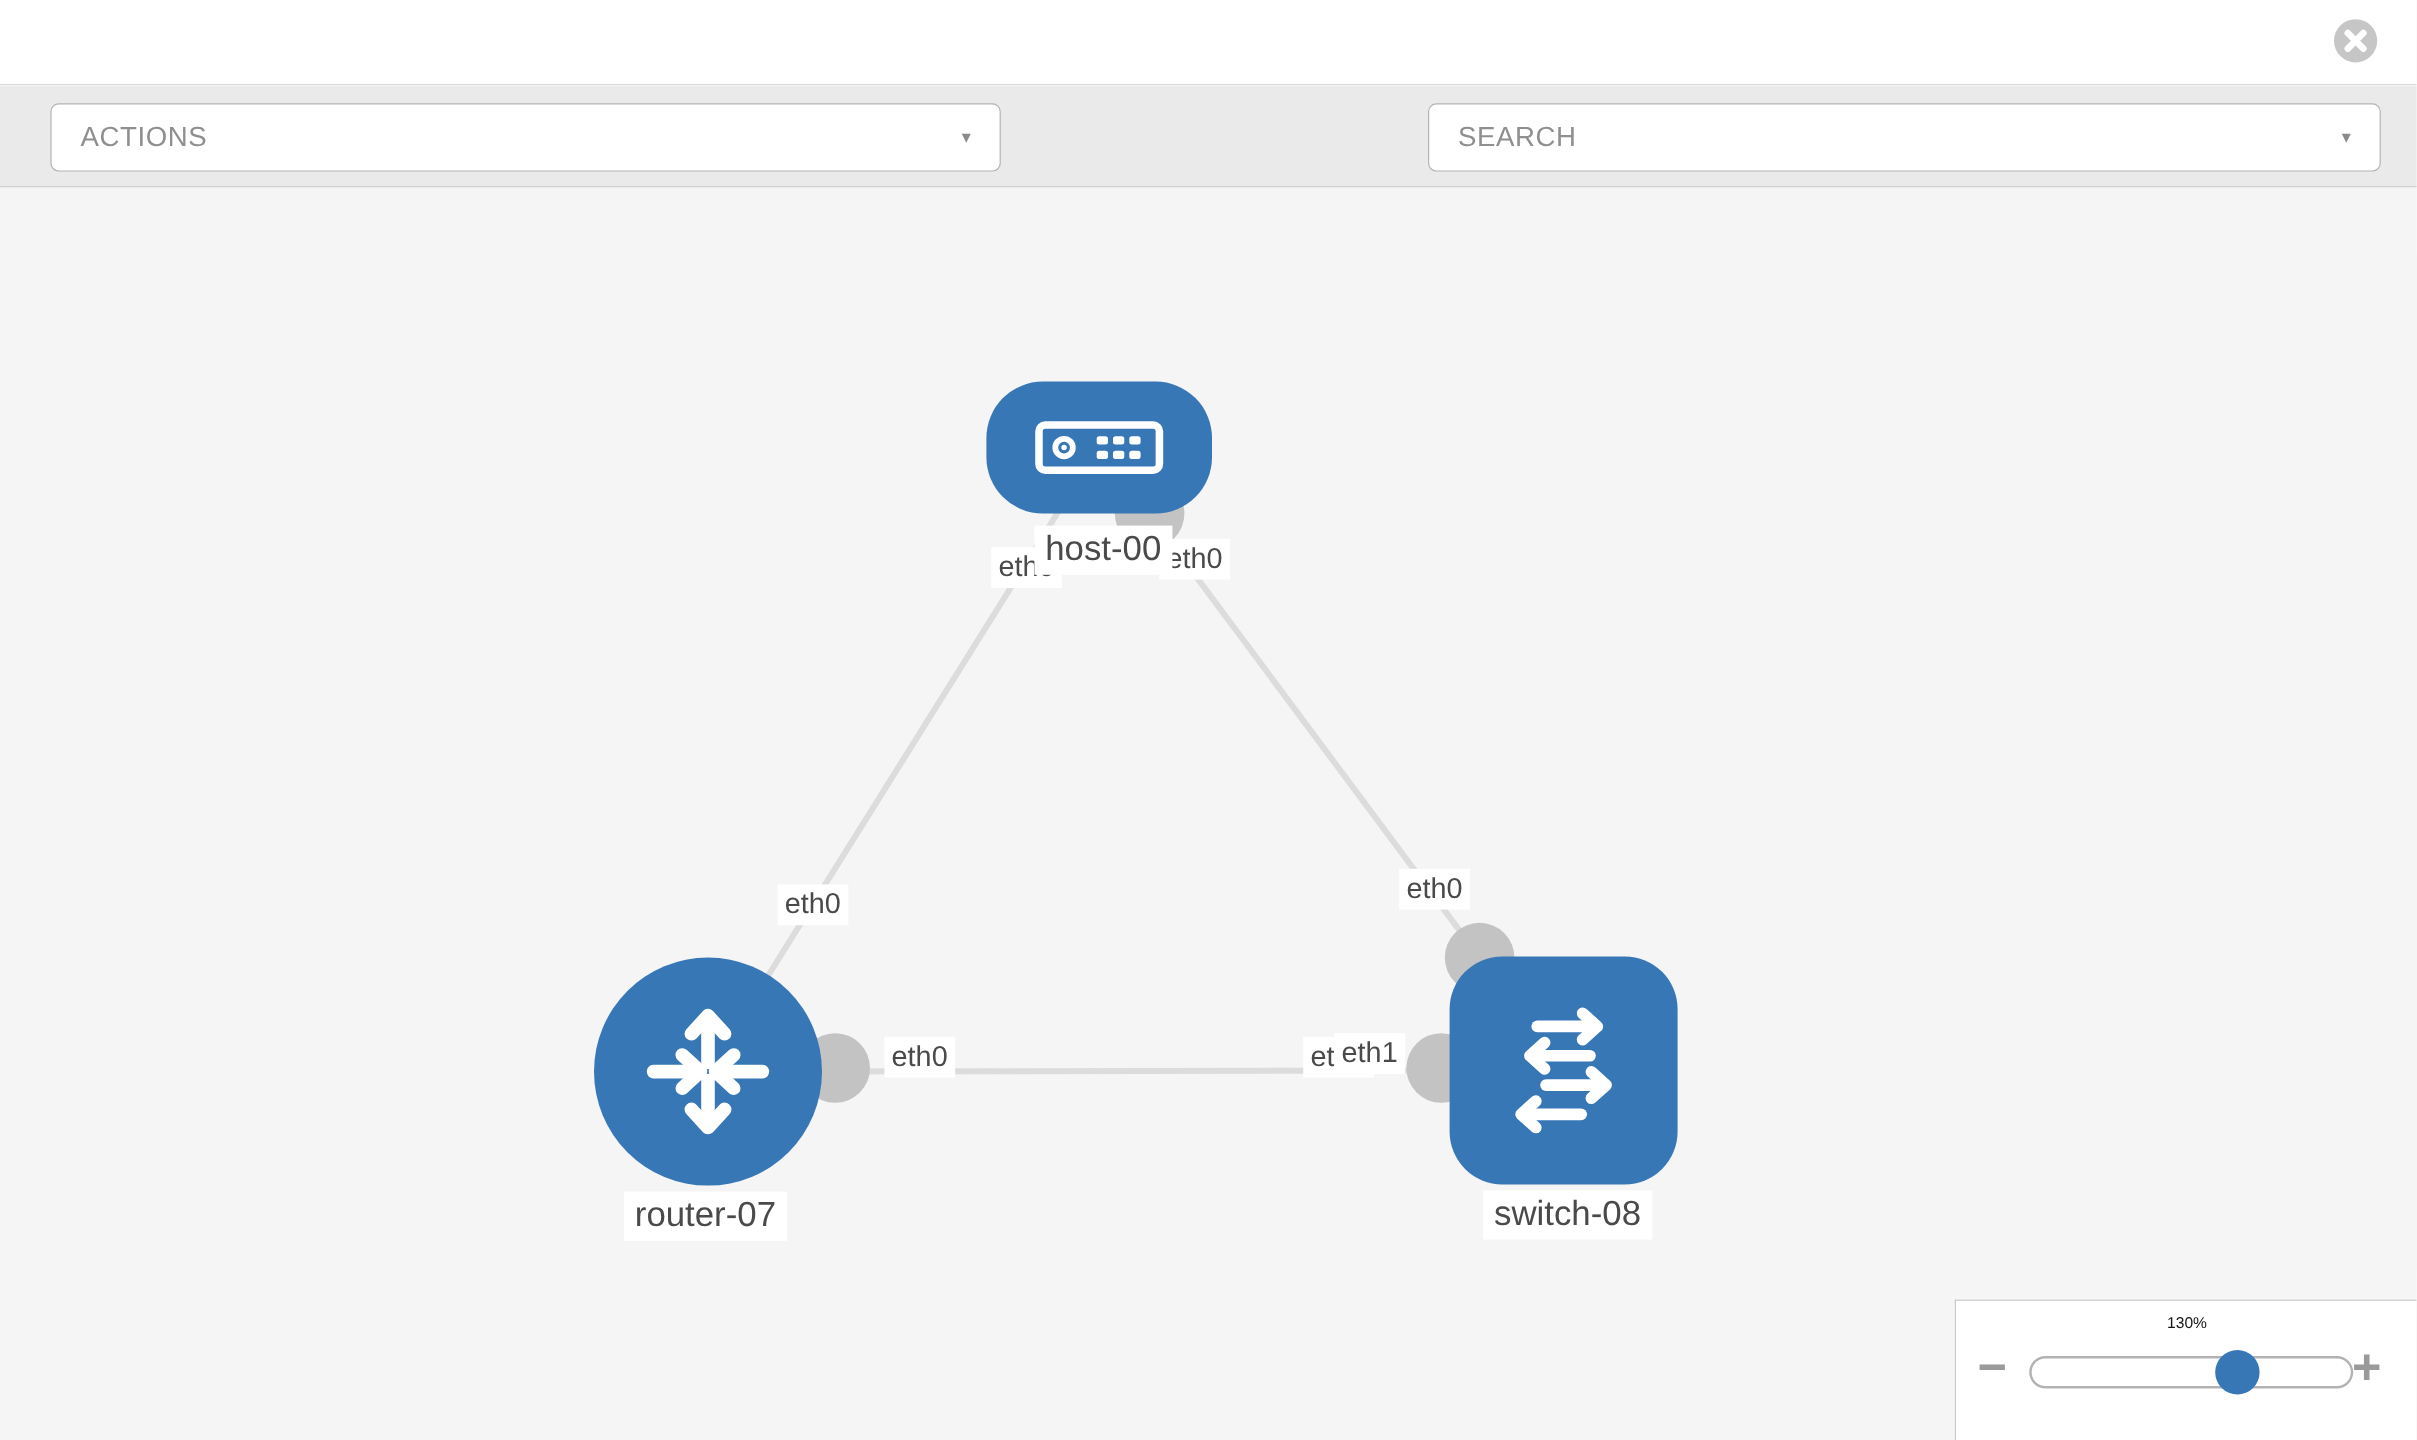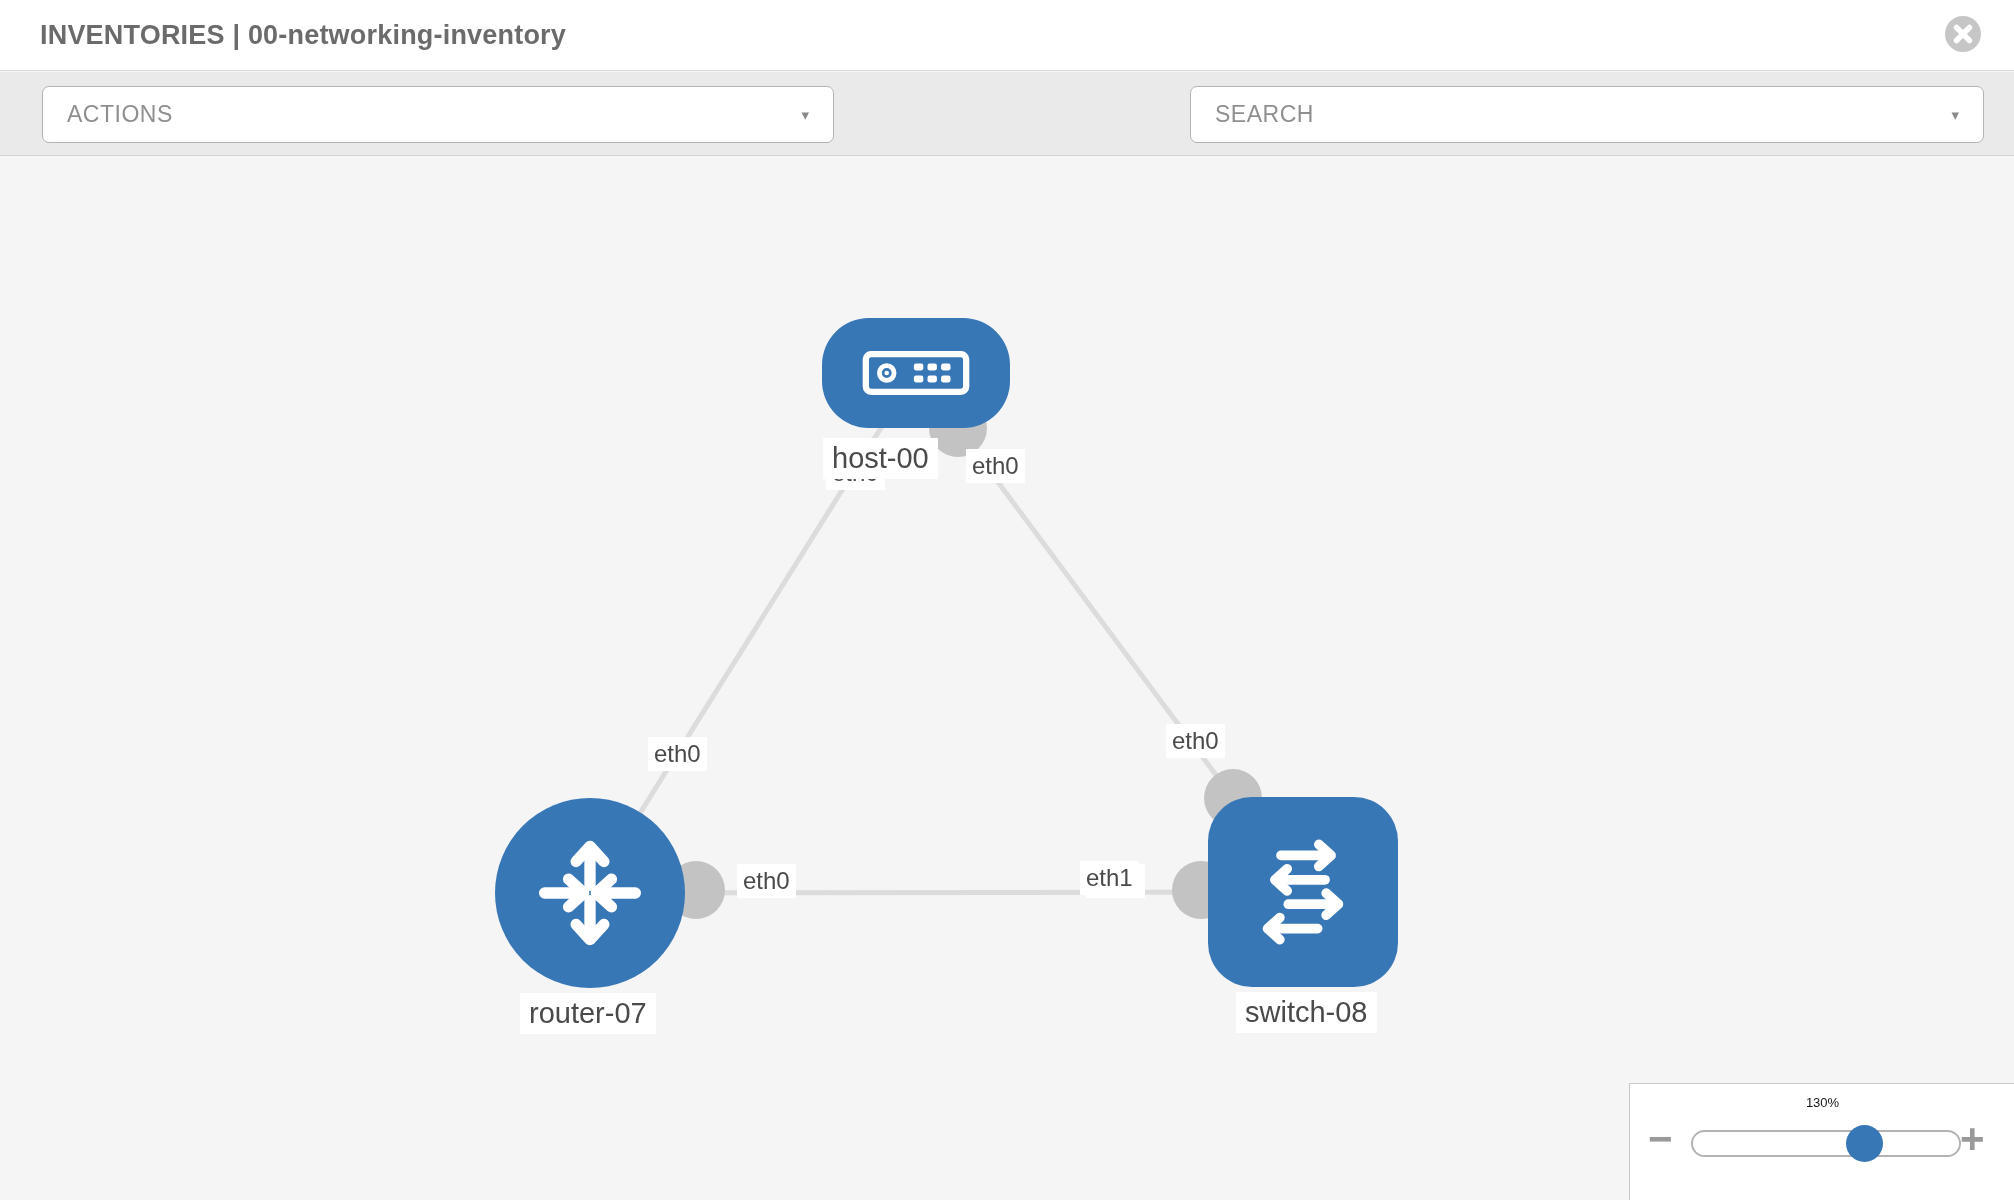--- a/index.html
+++ b/index.html
@@ -43,21 +43,20 @@
   .zoom-plus  { left:330px; }
   .zoom-track { position:absolute; left:61px; top:46px; width:270px; height:27px; background:#fff; border:2px solid #b3b3b3; border-radius:14px; cursor:pointer; }
   .zoom-thumb { position:absolute; left:216px; top:41px; width:37px; height:37px; border-radius:50%; background:#3877b6; cursor:grab; }
 </style>
 </head>
 <body>
 
 <div id="page">
 
   <div class="modal-header">
-    <div class="modal-title">INVENTORIES | 00-networking-inventory</div>
     <div class="close-btn">
       <svg width="38" height="38" viewBox="0 0 38 38">
         <circle cx="19" cy="19" r="18" fill="#c6c6c6"></circle>
         <path d="M12.5 12.5 L25.5 25.5 M25.5 12.5 L12.5 25.5" stroke="#fff" stroke-width="5.5" stroke-linecap="round"></path>
       </svg>
     </div>
   </div>
 
   <div class="toolbar">
     <div class="select-box" id="actions-select">
@@ -137,31 +136,31 @@
           <path d="M68 40 L28 40"></path>
             <path d="M37 31 L27 40 L37 49"></path>
           <path d="M38 60 L78 60"></path>
             <path d="M69 51 L79 60 L69 69"></path>
           <path d="M62 80 L22 80"></path>
             <path d="M31 71 L21 80 L31 89"></path>
         </g>
       </svg>
     </div>
 
-    <div class="tag node-tag" style="left:823px;  top:281px;">host-00</div>
+    <div class="tag node-tag" style="left:862px;  top:281px;">host-00</div>
     <div class="tag node-tag" style="left:520px;  top:836px;">router-07</div>
     <div class="tag node-tag" style="left:1236px; top:835px;">switch-08</div>
 
     <div class="tag if-tag" style="left:826px;  top:299px; z-index:3;">eth0</div>
     <div class="tag if-tag" style="left:966px;  top:292px; z-index:3;">eth0</div>
     <div class="tag if-tag" style="left:648px;  top:580px;">eth0</div>
     <div class="tag if-tag" style="left:737px;  top:707px;">eth0</div>
     <div class="tag if-tag" style="left:1166px; top:567px;">eth0</div>
     <div class="tag if-tag" style="left:1086px; top:707px;">eth0</div>
-    <div class="tag if-tag" style="left:1080px; top:704px; z-index:5;">eth1</div>
+    <div class="tag if-tag" style="left:1112px; top:704px; z-index:5;">eth1</div>
 
     <div class="zoom-panel">
       <div class="zoom-level">130%</div>
       <div class="zoom-minus">−</div>
       <div class="zoom-track"></div>
       <div class="zoom-thumb"></div>
       <div class="zoom-plus">+</div>
     </div>
 
   </div>

